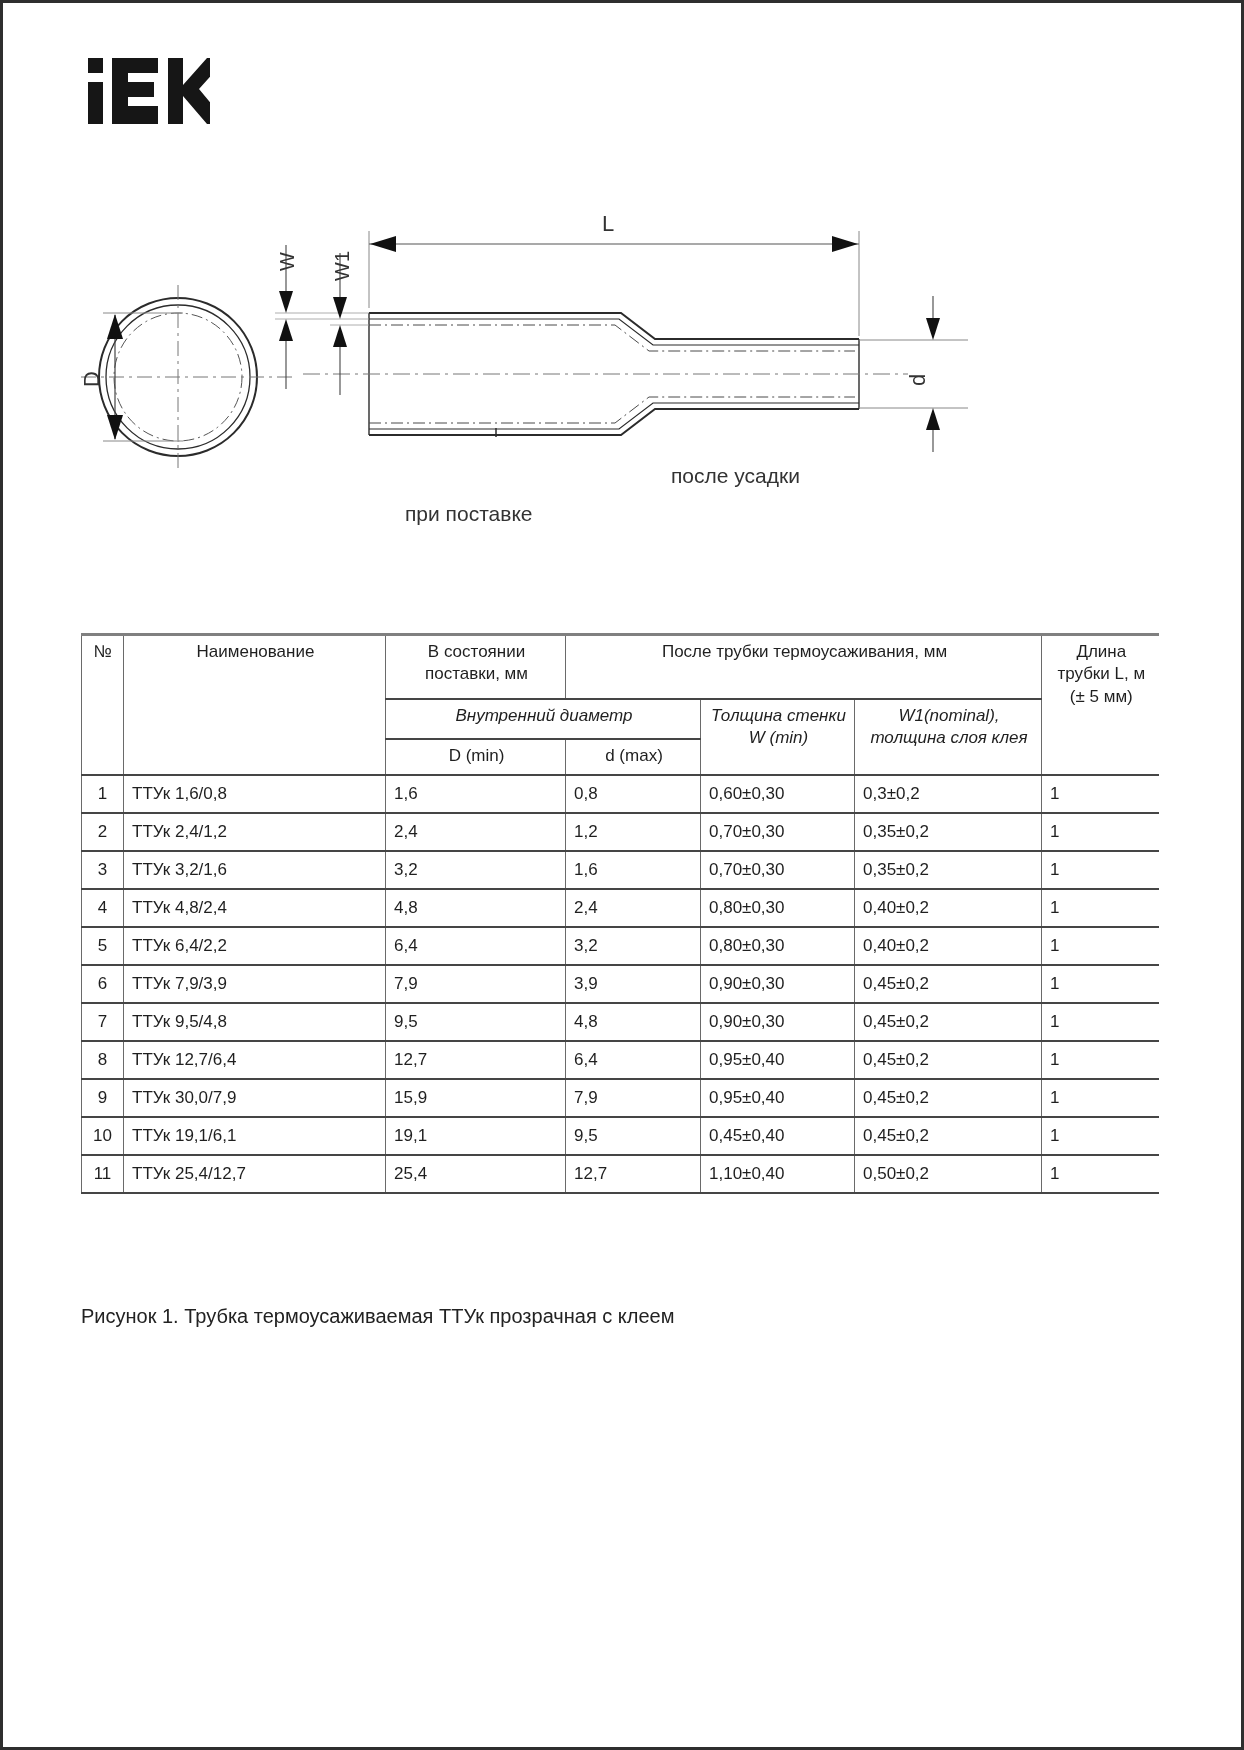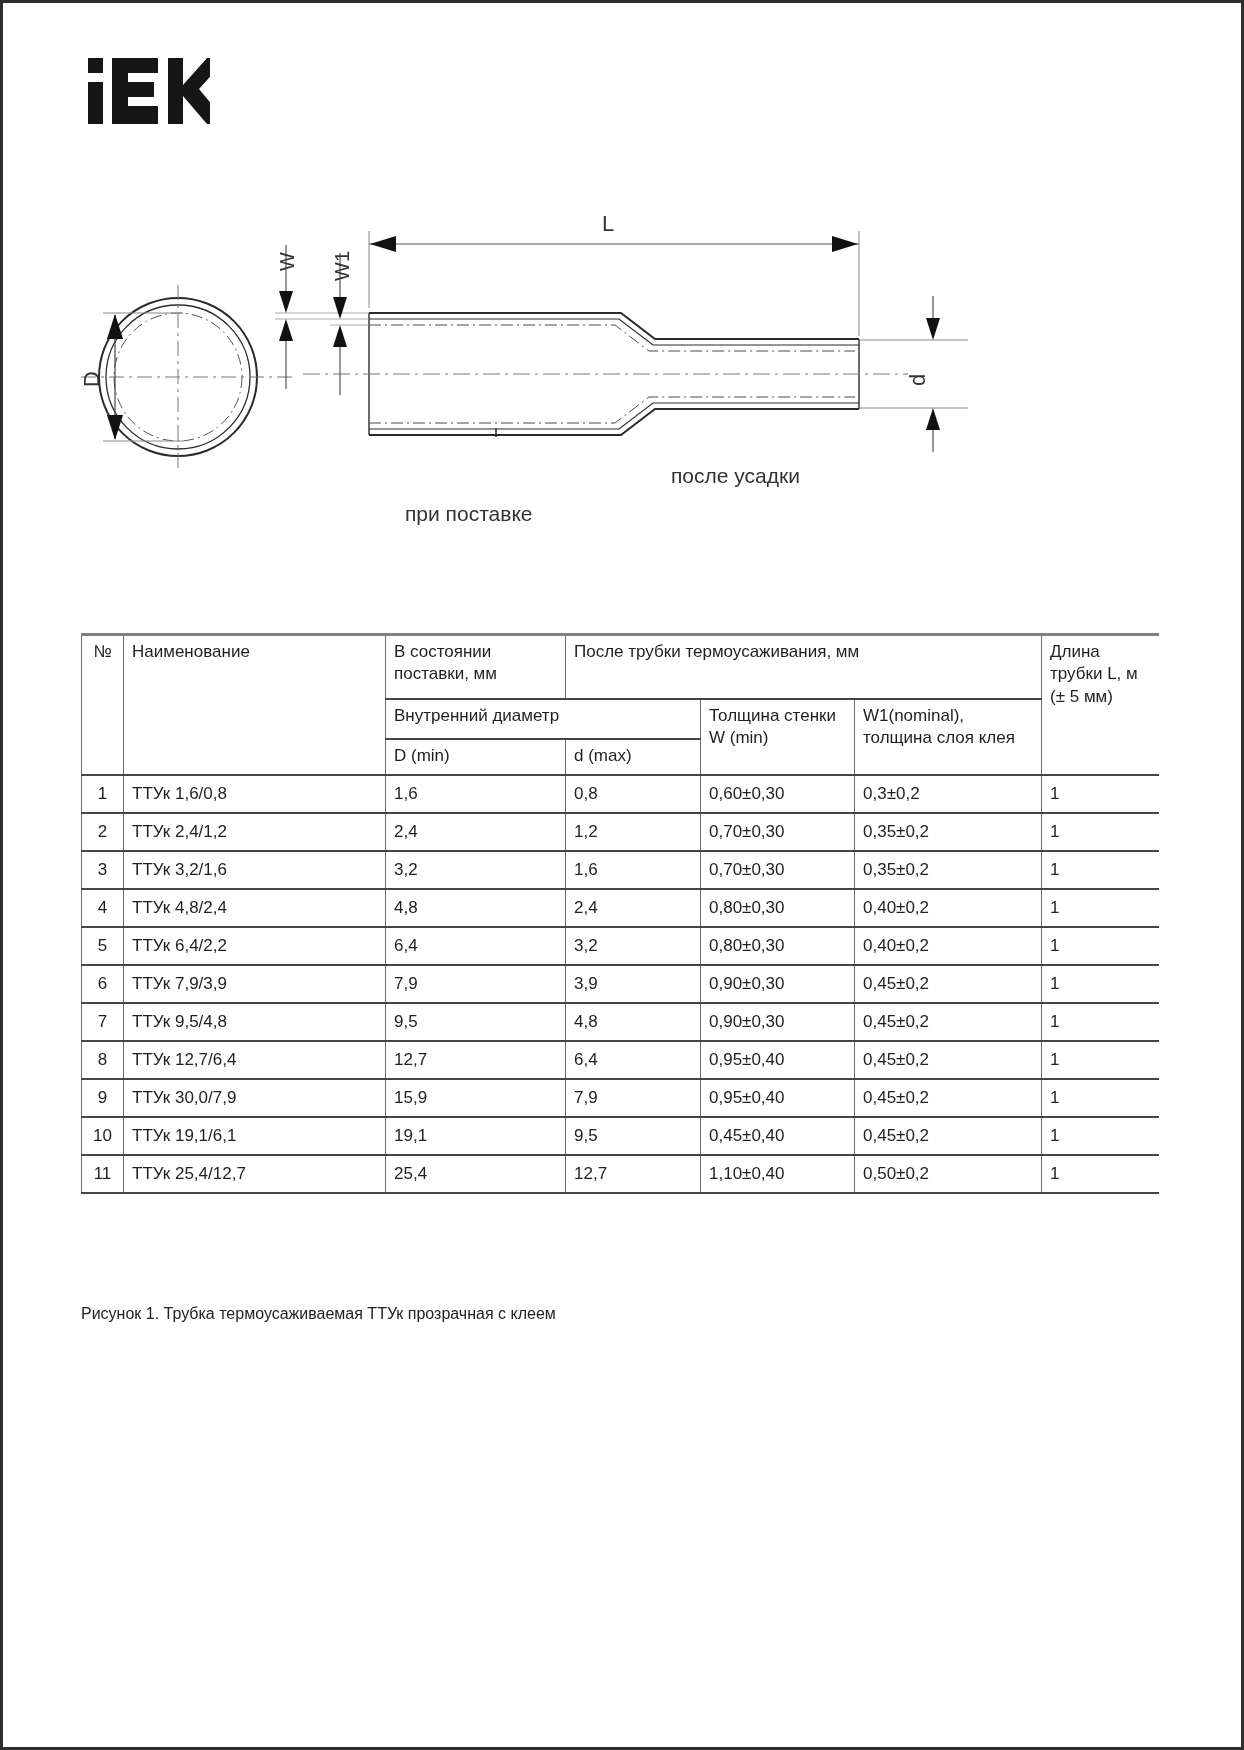--- a/index.html
+++ b/index.html
@@ -24,32 +24,32 @@
     border-left:1px solid #6a6a6a;
     border-top:3px solid #808080;
   }
   .spec-table th,.spec-table td{
     border-right:1px solid #6a6a6a;
     border-bottom:2px solid #454545;
     font-weight:normal;text-align:left;
     padding:5px 6px 4px 8px;
     overflow:hidden;
   }
-  .spec-table th{vertical-align:top;line-height:1.32;}
+  .spec-table th{vertical-align:top;line-height:1.32;text-align:center;}
   .spec-table td{vertical-align:middle;}
   .spec-table .last{border-right:none;}
   .spec-table .num{text-align:center;padding-left:2px;padding-right:2px;}
   .spec-table thead tr.rowA{height:64px;}
-  .spec-table thead tr.rowB{height:40px;}
+  .spec-table thead tr.rowB{height:40px;font-style:italic;}
   .spec-table thead tr.rowC{height:36px;}
   .spec-table tbody tr{height:38px;}
   
   .caption{
     position:absolute;left:78px;top:1302px;
-    font-size:16px;color:#222;
+    font-size:20px;color:#222;
   }
   svg text{fill:#333;}
 </style>
 </head>
 <body>
 
 <svg class="logo" width="122" height="68" viewBox="0 0 122 68">
   <g fill="#161616">
     <rect x="0" y="0" width="15" height="15"></rect>
     <rect x="0" y="24" width="15" height="42"></rect>

